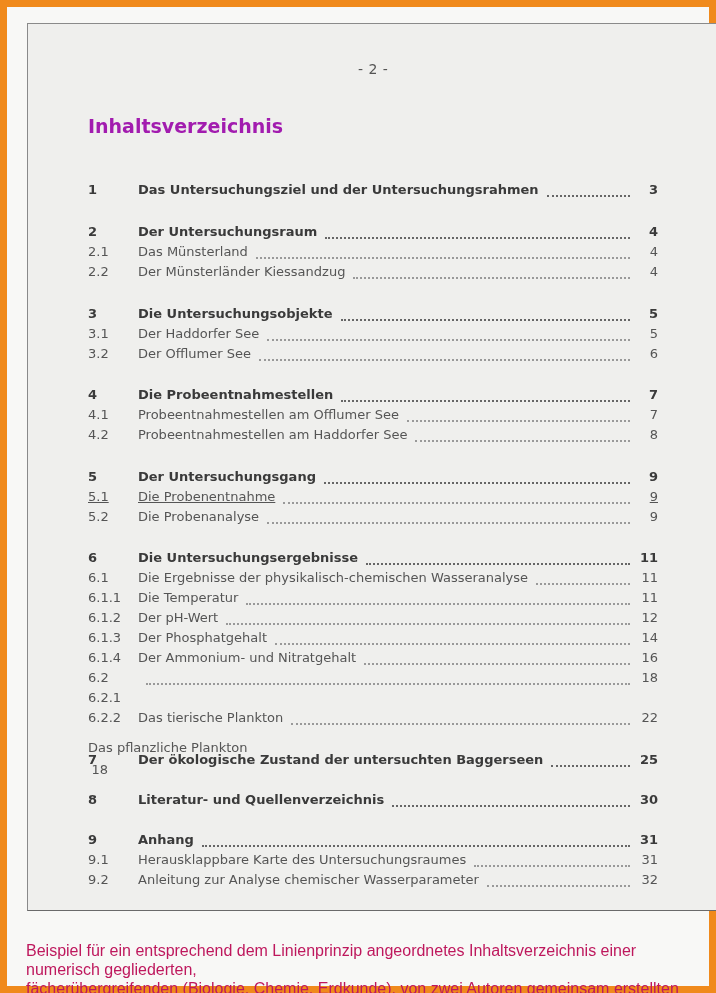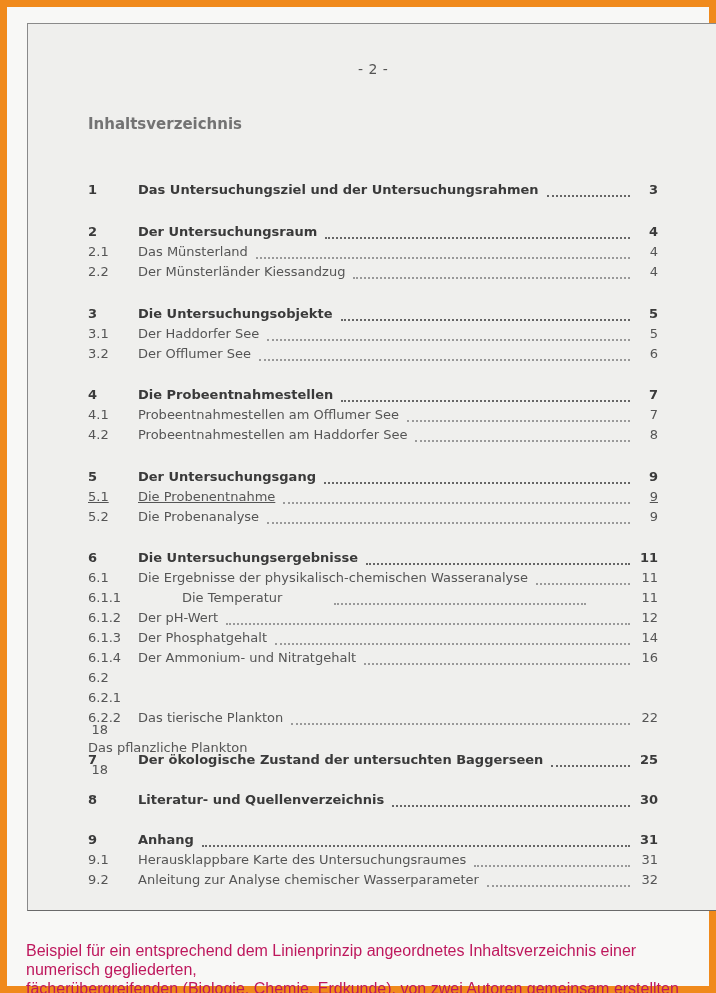--- a/index.html
+++ b/index.html
@@ -17,21 +17,21 @@
       position: absolute; left: 27px; top: 23px; width: 690px; height: 888px;
       box-sizing: border-box;
       border-left: 1px solid #8a8a8a; border-top: 1px solid #8a8a8a; border-bottom: 1px solid #6a6a6a;
       background: #efefed;
     }
     .page-number {
       position: absolute; left: 358px; top: 61px; font-size: 14px; color: #555;
       letter-spacing: 0.5px;
     }
     .title {
-      position: absolute; left: 88px; top: 115px; font-size: 15px; font-weight: bold; color: #737373;
+      position: absolute; left: 88px; top: 115px; font-size: 19px; font-weight: bold; color: #a21caf;
     }
     .toc { position: absolute; left: 88px; top: 180px; width: 570px; }
     .row {
       position: absolute; left: 0; width: 570px; height: 20px;
       display: flex; align-items: baseline; font-size: 13px; line-height: 20px; color: #555;
     }
     .row.main { font-weight: bold; color: #3a3a3a; }
     .num { width: 50px; flex: 0 0 50px; }
     .text { white-space: nowrap; }
     .dots {
@@ -141,21 +141,21 @@
       <span class="text">Die Untersuchungsergebnisse</span>
       <span class="dots"></span>
       <span class="page-ref">11</span>
     </div>
     <div class="row sub" style="top: 388px;">
       <span class="num">6.1</span>
       <span class="text">Die Ergebnisse der physikalisch-chemischen Wasseranalyse</span>
       <span class="dots"></span>
       <span class="page-ref">11</span>
     </div>
-    <div class="row sub" style="top: 408px; gap: 44px;">
+    <div class="row sub" style="top: 408px;">
       <span class="num">6.1.1</span>
       <span class="text">Die Temperatur</span>
       <span class="dots"></span>
       <span class="page-ref">11</span>
     </div>
     <div class="row sub" style="top: 428px;">
       <span class="num">6.1.2</span>
       <span class="text">Der pH-Wert</span>
       <span class="dots"></span>
       <span class="page-ref">12</span>
@@ -165,21 +165,21 @@
       <span class="text">Der Phosphatgehalt</span>
       <span class="dots"></span>
       <span class="page-ref">14</span>
     </div>
     <div class="row sub" style="top: 468px;">
       <span class="num">6.1.4</span>
       <span class="text">Der Ammonium- und Nitratgehalt</span>
       <span class="dots"></span>
       <span class="page-ref">16</span>
     </div>
-    <div class="row sub" style="top: 488px; flex-direction: column;">
+    <div class="row sub" style="top: 488px;">
       <span class="num">6.2</span>
       <span class="dots"></span>
       <span class="page-ref">18</span>
     </div>
     <div class="row sub" style="top: 508px; flex-direction: column;">
       <span class="num">6.2.1</span>
       <span class="text">Das pflanzliche Plankton</span>
       <span class="dots"></span>
       <span class="page-ref">18</span>
     </div>

